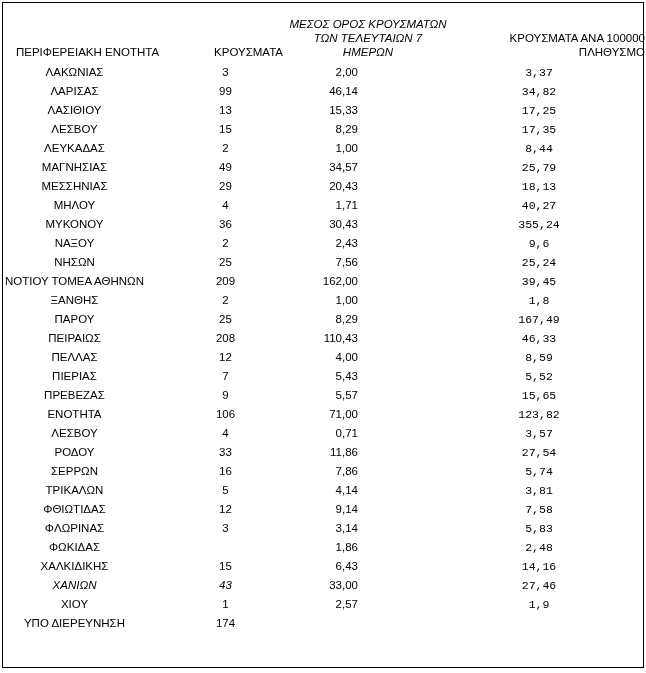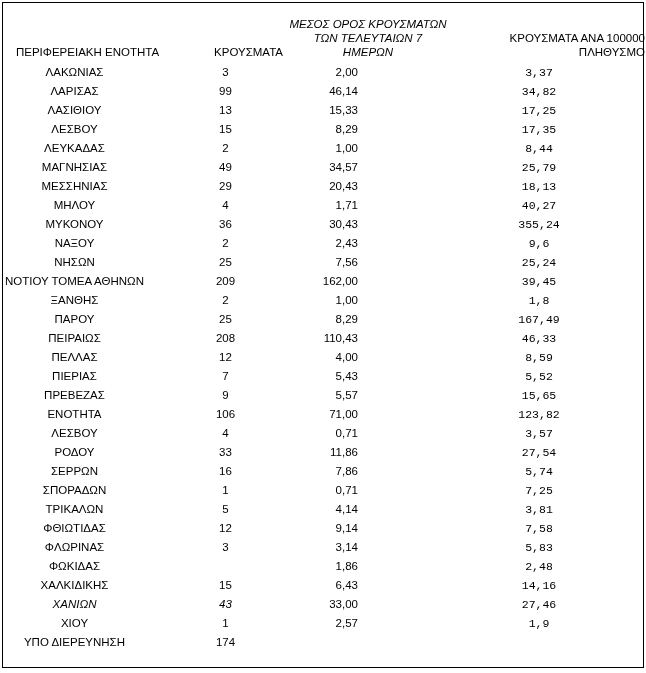--- a/index.html
+++ b/index.html
@@ -220,26 +220,20 @@
             <td class="col-avg">11,86</td>
             <td class="col-per100k">27,54</td>
           </tr>
           <tr>
             <td class="col-region">ΣΕΡΡΩΝ</td>
             <td class="col-cases">16</td>
             <td class="col-avg">7,86</td>
             <td class="col-per100k">5,74</td>
           </tr>
           <tr>
-            <td class="col-region">ΣΠΟΡΑΔΩΝ</td>
-            <td class="col-cases">1</td>
-            <td class="col-avg">0,71</td>
-            <td class="col-per100k">7,25</td>
-          </tr>
-          <tr>
             <td class="col-region">ΤΡΙΚΑΛΩΝ</td>
             <td class="col-cases">5</td>
             <td class="col-avg">4,14</td>
             <td class="col-per100k">3,81</td>
           </tr>
           <tr>
             <td class="col-region">ΦΘΙΩΤΙΔΑΣ</td>
             <td class="col-cases">12</td>
             <td class="col-avg">9,14</td>
             <td class="col-per100k">7,58</td>

